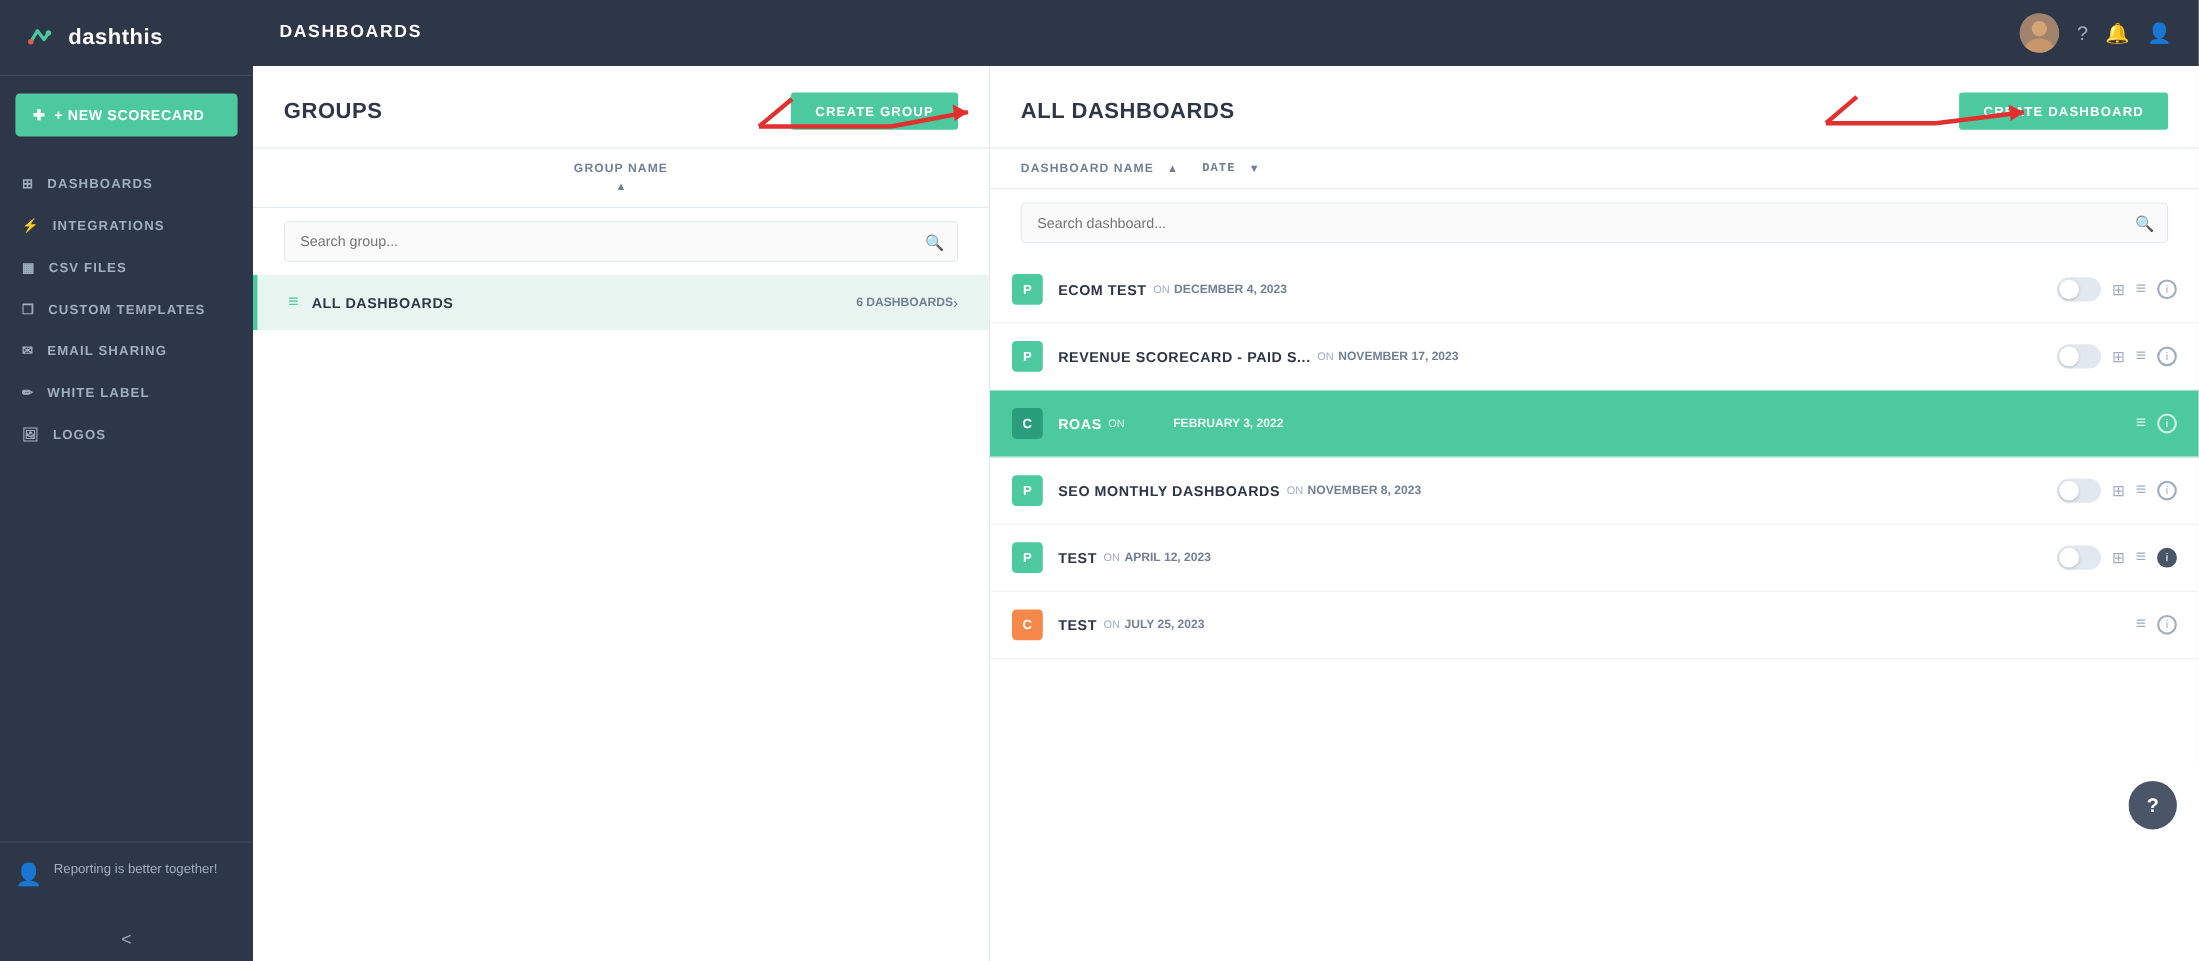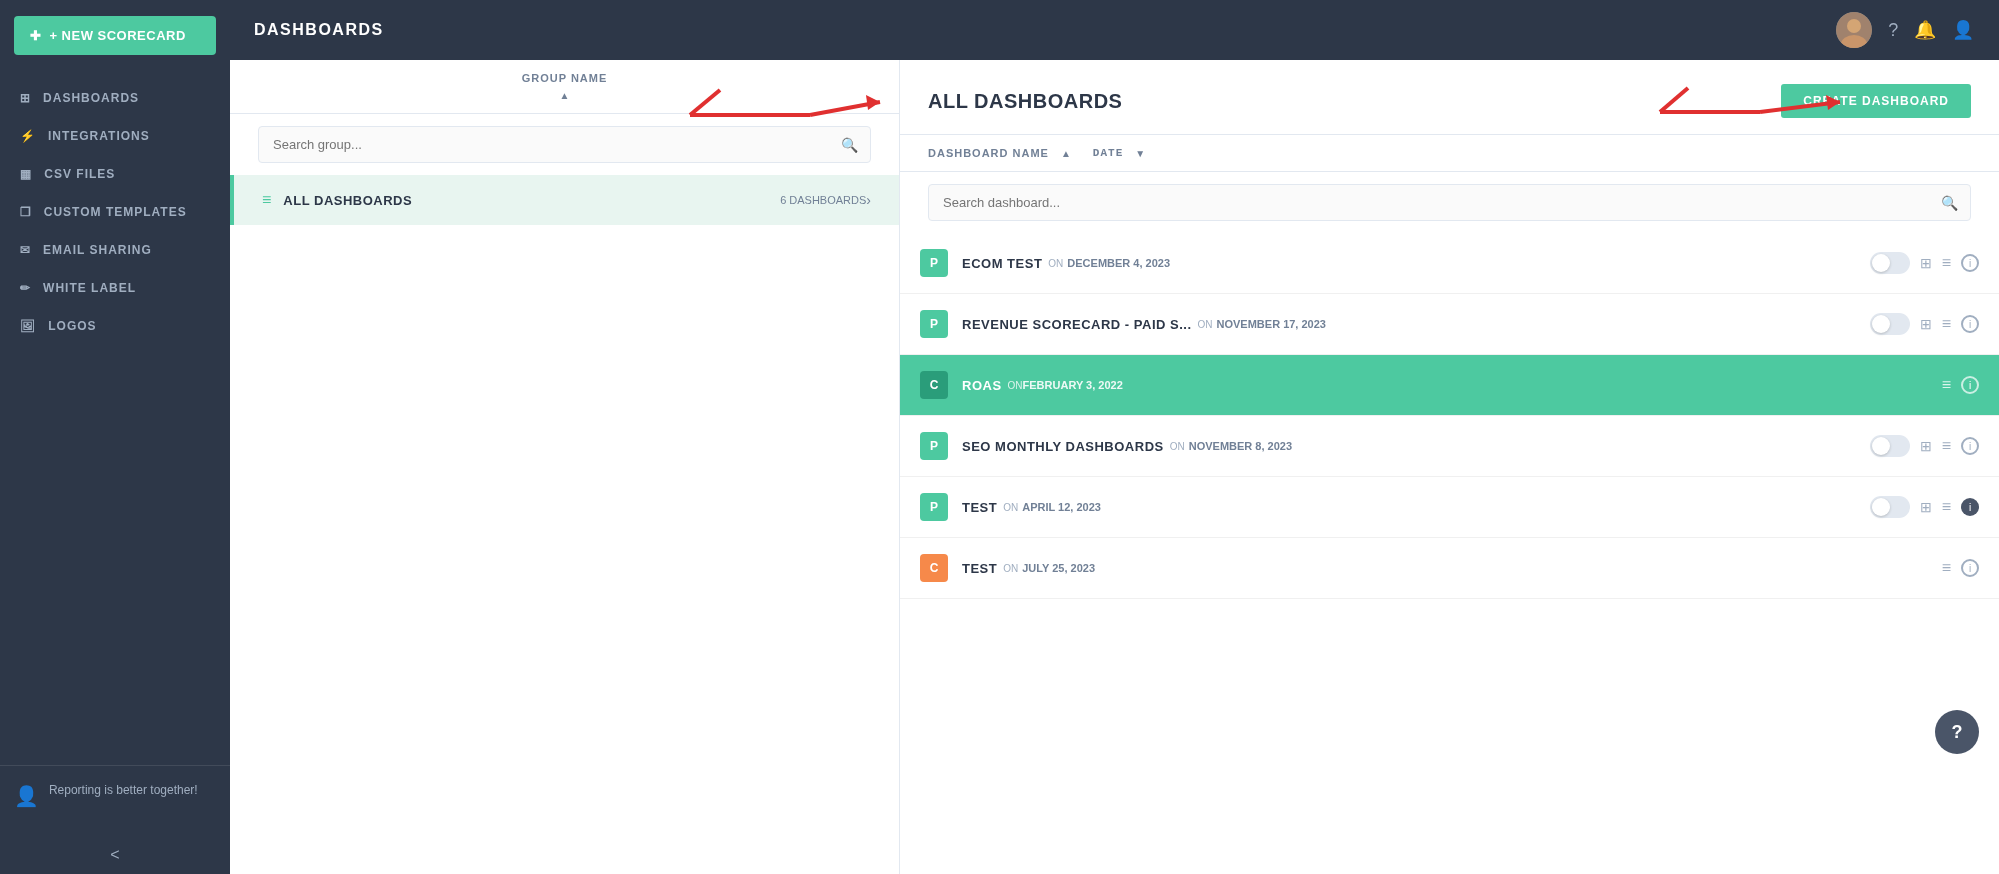--- a/index.html
+++ b/index.html
@@ -219,21 +219,21 @@
     .group-item {
       display: flex;
       align-items: center;
       padding: 16px 28px;
       cursor: pointer;
       background: #e8f5f0;
       border-left: 4px solid #4dc9a0;
     }
     .group-icon { font-size: 16px; color: #4dc9a0; margin-right: 12px; }
     .group-name { font-size: 13px; font-weight: 700; color: #2d3748; letter-spacing: 0.5px; flex: 1; }
-    .group-count { font-size: 11px; color: #718096; font-weight: 400; margin-left: 20px; text-align: center; }
+    .group-count { font-size: 11px; color: #718096; font-weight: 700; margin-left: 20px; text-align: center; }
     .group-arrow { color: #718096; font-size: 14px; }
 
     
     .dashboards-panel {
       flex: 1;
       background: #fff;
       display: flex;
       flex-direction: column;
       overflow: hidden;
     }
@@ -268,21 +268,21 @@
       color: #fff;
       margin-right: 14px;
       flex-shrink: 0;
     }
     .badge-green { background: #4dc9a0; }
     .badge-orange { background: #f6894a; }
 
     .dash-info { flex: 1; }
     .dash-name { font-size: 13px; font-weight: 700; color: #2d3748; letter-spacing: 0.5px; }
     .dash-on { font-size: 10px; color: #a0aec0; text-transform: uppercase; margin-left: 6px; }
-    .dash-date { font-size: 11px; color: #718096; font-weight: 600; text-transform: uppercase; }
+    .dash-date { font-size: 11px; color: #718096; font-weight: 600; text-transform: uppercase; margin-left: 44px; }
 
     .dash-actions {
       display: flex;
       align-items: center;
       gap: 10px;
       margin-left: auto;
     }
     .toggle-switch {
       width: 40px;
       height: 22px;
@@ -367,20 +367,29 @@
       width: 100%;
       height: 100%;
       pointer-events: none;
       z-index: 50;
     }
   </style>
 </head>
 <body>
 
 <div class="sidebar">
+  <div class="sidebar-header">
+
+    <svg class="logo-icon" viewBox="0 0 32 32" fill="none">
+      <path d="M8 20 L14 10 L20 18 L24 12" stroke="#4dc9a0" stroke-width="3" stroke-linecap="round" stroke-linejoin="round" fill="none"></path>
+      <circle cx="8" cy="20" r="2.5" fill="#e05c4a"></circle>
+      <circle cx="24" cy="12" r="2.5" fill="#4dc9a0"></circle>
+    </svg>
+    <span class="logo-text">dashthis</span>
+  </div>
 
   <button class="new-dashboard-btn">
     <span>✚</span>
     <span>+ NEW SCORECARD</span>
   </button>
 
   <nav class="nav-items">
     <div class="nav-item">
       <span>⊞</span>
       <span>DASHBOARDS</span>
@@ -454,20 +463,26 @@
 
       <g>
         <line x1="1530" y1="52" x2="1610" y2="42" stroke="#e03030" stroke-width="4"></line>
         <polygon points="1610,42 1596,35 1598,50" fill="#e03030"></polygon>
         <line x1="1430" y1="52" x2="1530" y2="52" stroke="#e03030" stroke-width="4"></line>
         <line x1="1430" y1="52" x2="1458" y2="28" stroke="#e03030" stroke-width="4"></line>
       </g>
     </svg>
 
     <div class="groups-panel">
+      <div class="panel-header">
+        <span class="panel-title">GROUPS</span>
+        <button class="create-btn">
+          <span>CREATE GROUP</span>
+        </button>
+      </div>
 
       <div class="column-header">
         <span class="col-label">GROUP NAME</span>
         <span class="sort-arrow">▲</span>
       </div>
 
       <div class="search-box">
         <input class="search-input" type="text" placeholder="Search group..." style="">
         <span class="search-icon-btn">🔍</span>
       </div>

